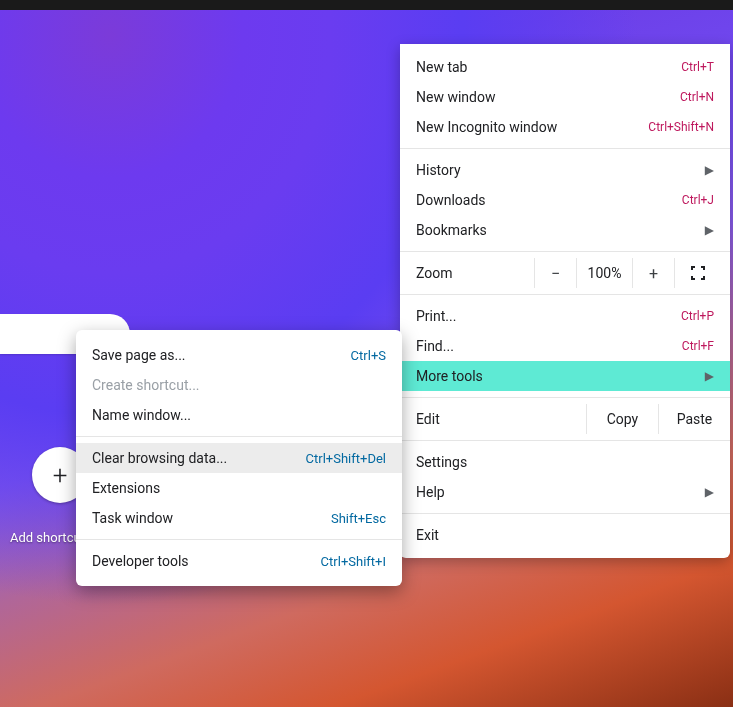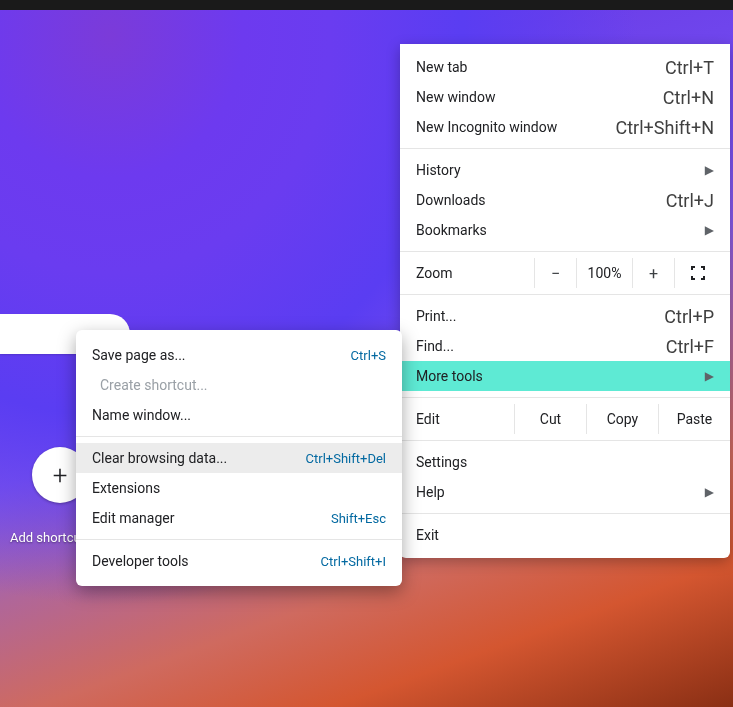--- a/index.html
+++ b/index.html
@@ -39,21 +39,21 @@
     box-shadow: 0 4px 14px rgba(0,0,0,0.28);
     padding: 8px 0;
     margin-top: 34px;
   }
   .menu-item, .menu-zoom, .menu-edit {
     display: flex; align-items: center; justify-content: space-between;
     height: 30px; padding: 0 16px; cursor: default;
   }
   .menu-item.hovered { background: #5eead4; }
   .menu-item .label { flex: 1; text-align: left; }
-  .menu-item .shortcut { color: #404040; font-size: 18px; }
+  .menu-item .shortcut { color: #be185d; font-size: 12px; }
   .menu-item .chev { color: #5f6368; font-size: 12px; margin-left: 8px; }
   .sep { height: 1px; background: #e5e5e5; margin: 6px 0; }
 
   .menu-zoom { padding: 0 10px 0 16px; }
   .menu-zoom .zlabel { flex: 1; }
   .zoom-controls { display: flex; align-items: center; }
   .zbtn {
     width: 42px; height: 30px; display:flex; align-items:center; justify-content:center;
     border-left: 1px solid #e5e5e5; font-size: 16px; color:#3c4043;
   }
@@ -75,21 +75,21 @@
     position: absolute; left: 76px; top: 330px; width: 326px;
     background: #fff; border-radius: 6px;
     box-shadow: 0 6px 18px rgba(0,0,0,0.35);
     padding: 10px 0;
   }
   .sub-item {
     display:flex; align-items:center; justify-content:space-between;
     height:30px; padding: 0 16px;
   }
   .sub-item.hovered { background:#ececec; }
-  .sub-item.disabled .label { color:#9aa0a6;margin-left:8px; }
+  .sub-item.disabled .label { color:#9aa0a6; }
   .sub-item .label { flex:1; }
   .sub-item .shortcut { color:#0369a1; font-size:13px; }
 </style>
 </head>
 <body>
 
 <div class="stage">
   <div class="topbar"></div>
 
   <div class="leftchip"></div>
@@ -159,21 +159,20 @@
     </div>
     <div class="menu-item hovered">
       <span class="label">More tools</span>
       <span class="chev">▶</span>
     </div>
 
     <div class="sep"></div>
 
     <div class="menu-edit">
       <span class="elabel">Edit</span>
-      <div class="edit-btn">Cut</div>
       <div class="edit-btn">Copy</div>
       <div class="edit-btn">Paste</div>
     </div>
 
     <div class="sep"></div>
 
     <div class="menu-item">
       <span class="label">Settings</span>
     </div>
     <div class="menu-item">
@@ -203,21 +202,21 @@
     <div class="sep"></div>
 
     <div class="sub-item hovered">
       <span class="label">Clear browsing data...</span>
       <span class="shortcut">Ctrl+Shift+Del</span>
     </div>
     <div class="sub-item">
       <span class="label">Extensions</span>
     </div>
     <div class="sub-item">
-      <span class="label">Edit manager</span>
+      <span class="label">Task window</span>
       <span class="shortcut">Shift+Esc</span>
     </div>
 
     <div class="sep"></div>
 
     <div class="sub-item">
       <span class="label">Developer tools</span>
       <span class="shortcut">Ctrl+Shift+I</span>
     </div>
   </div>

